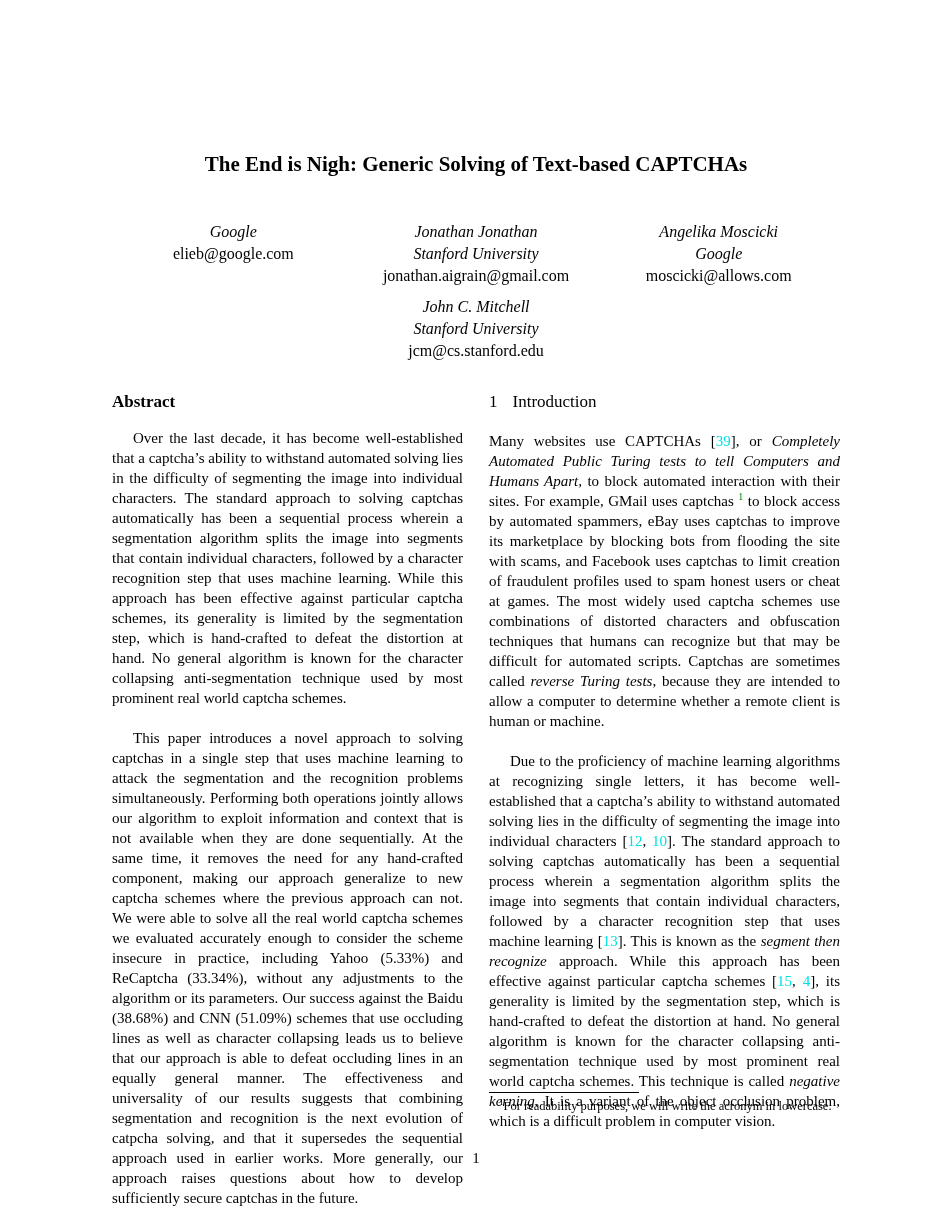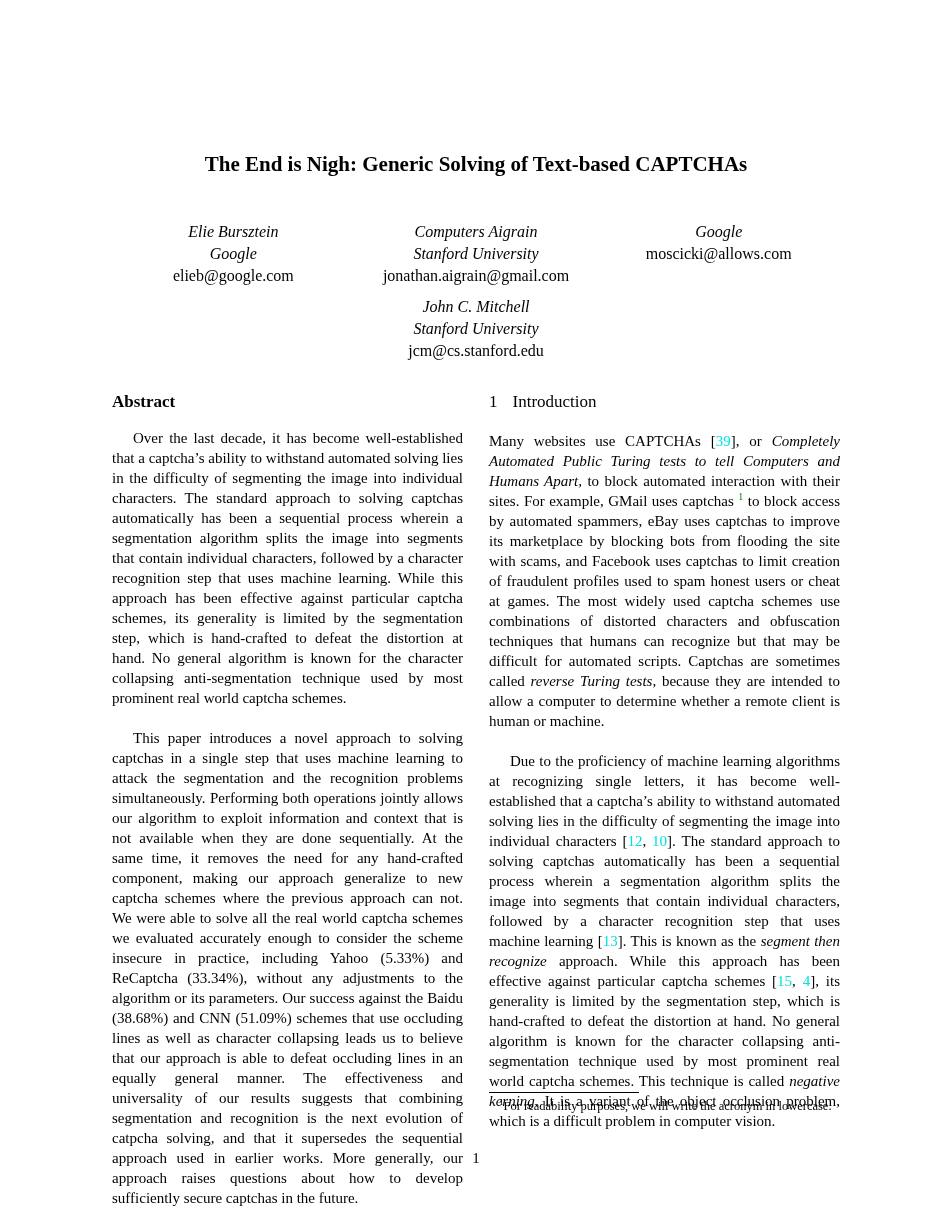--- a/index.html
+++ b/index.html
@@ -68,30 +68,30 @@
 </head>
 <body>
 
 <div class="page">
 
   <h1 class="title">The End is Nigh: Generic Solving of Text-based CAPTCHAs</h1>
 
   <div class="authors-block">
     <div class="authors-row">
       <div class="author">
-        <div class="author-name">Elie Bursztein</div>
         <div class="author-affil">Google</div>
         <div class="author-email">elieb@google.com</div>
       </div>
       <div class="author">
-        <div class="author-name">Computers Aigrain</div>
+        <div class="author-name">Jonathan Jonathan</div>
         <div class="author-affil">Stanford University</div>
         <div class="author-email">jonathan.aigrain@gmail.com</div>
       </div>
       <div class="author">
+        <div class="author-name">Angelika Moscicki</div>
         <div class="author-affil">Google</div>
         <div class="author-email">moscicki@allows.com</div>
       </div>
     </div>
     <div class="authors-row single">
       <div class="author">
         <div class="author-name">John C. Mitchell</div>
         <div class="author-affil">Stanford University</div>
         <div class="author-email">jcm@cs.stanford.edu</div>
       </div>

